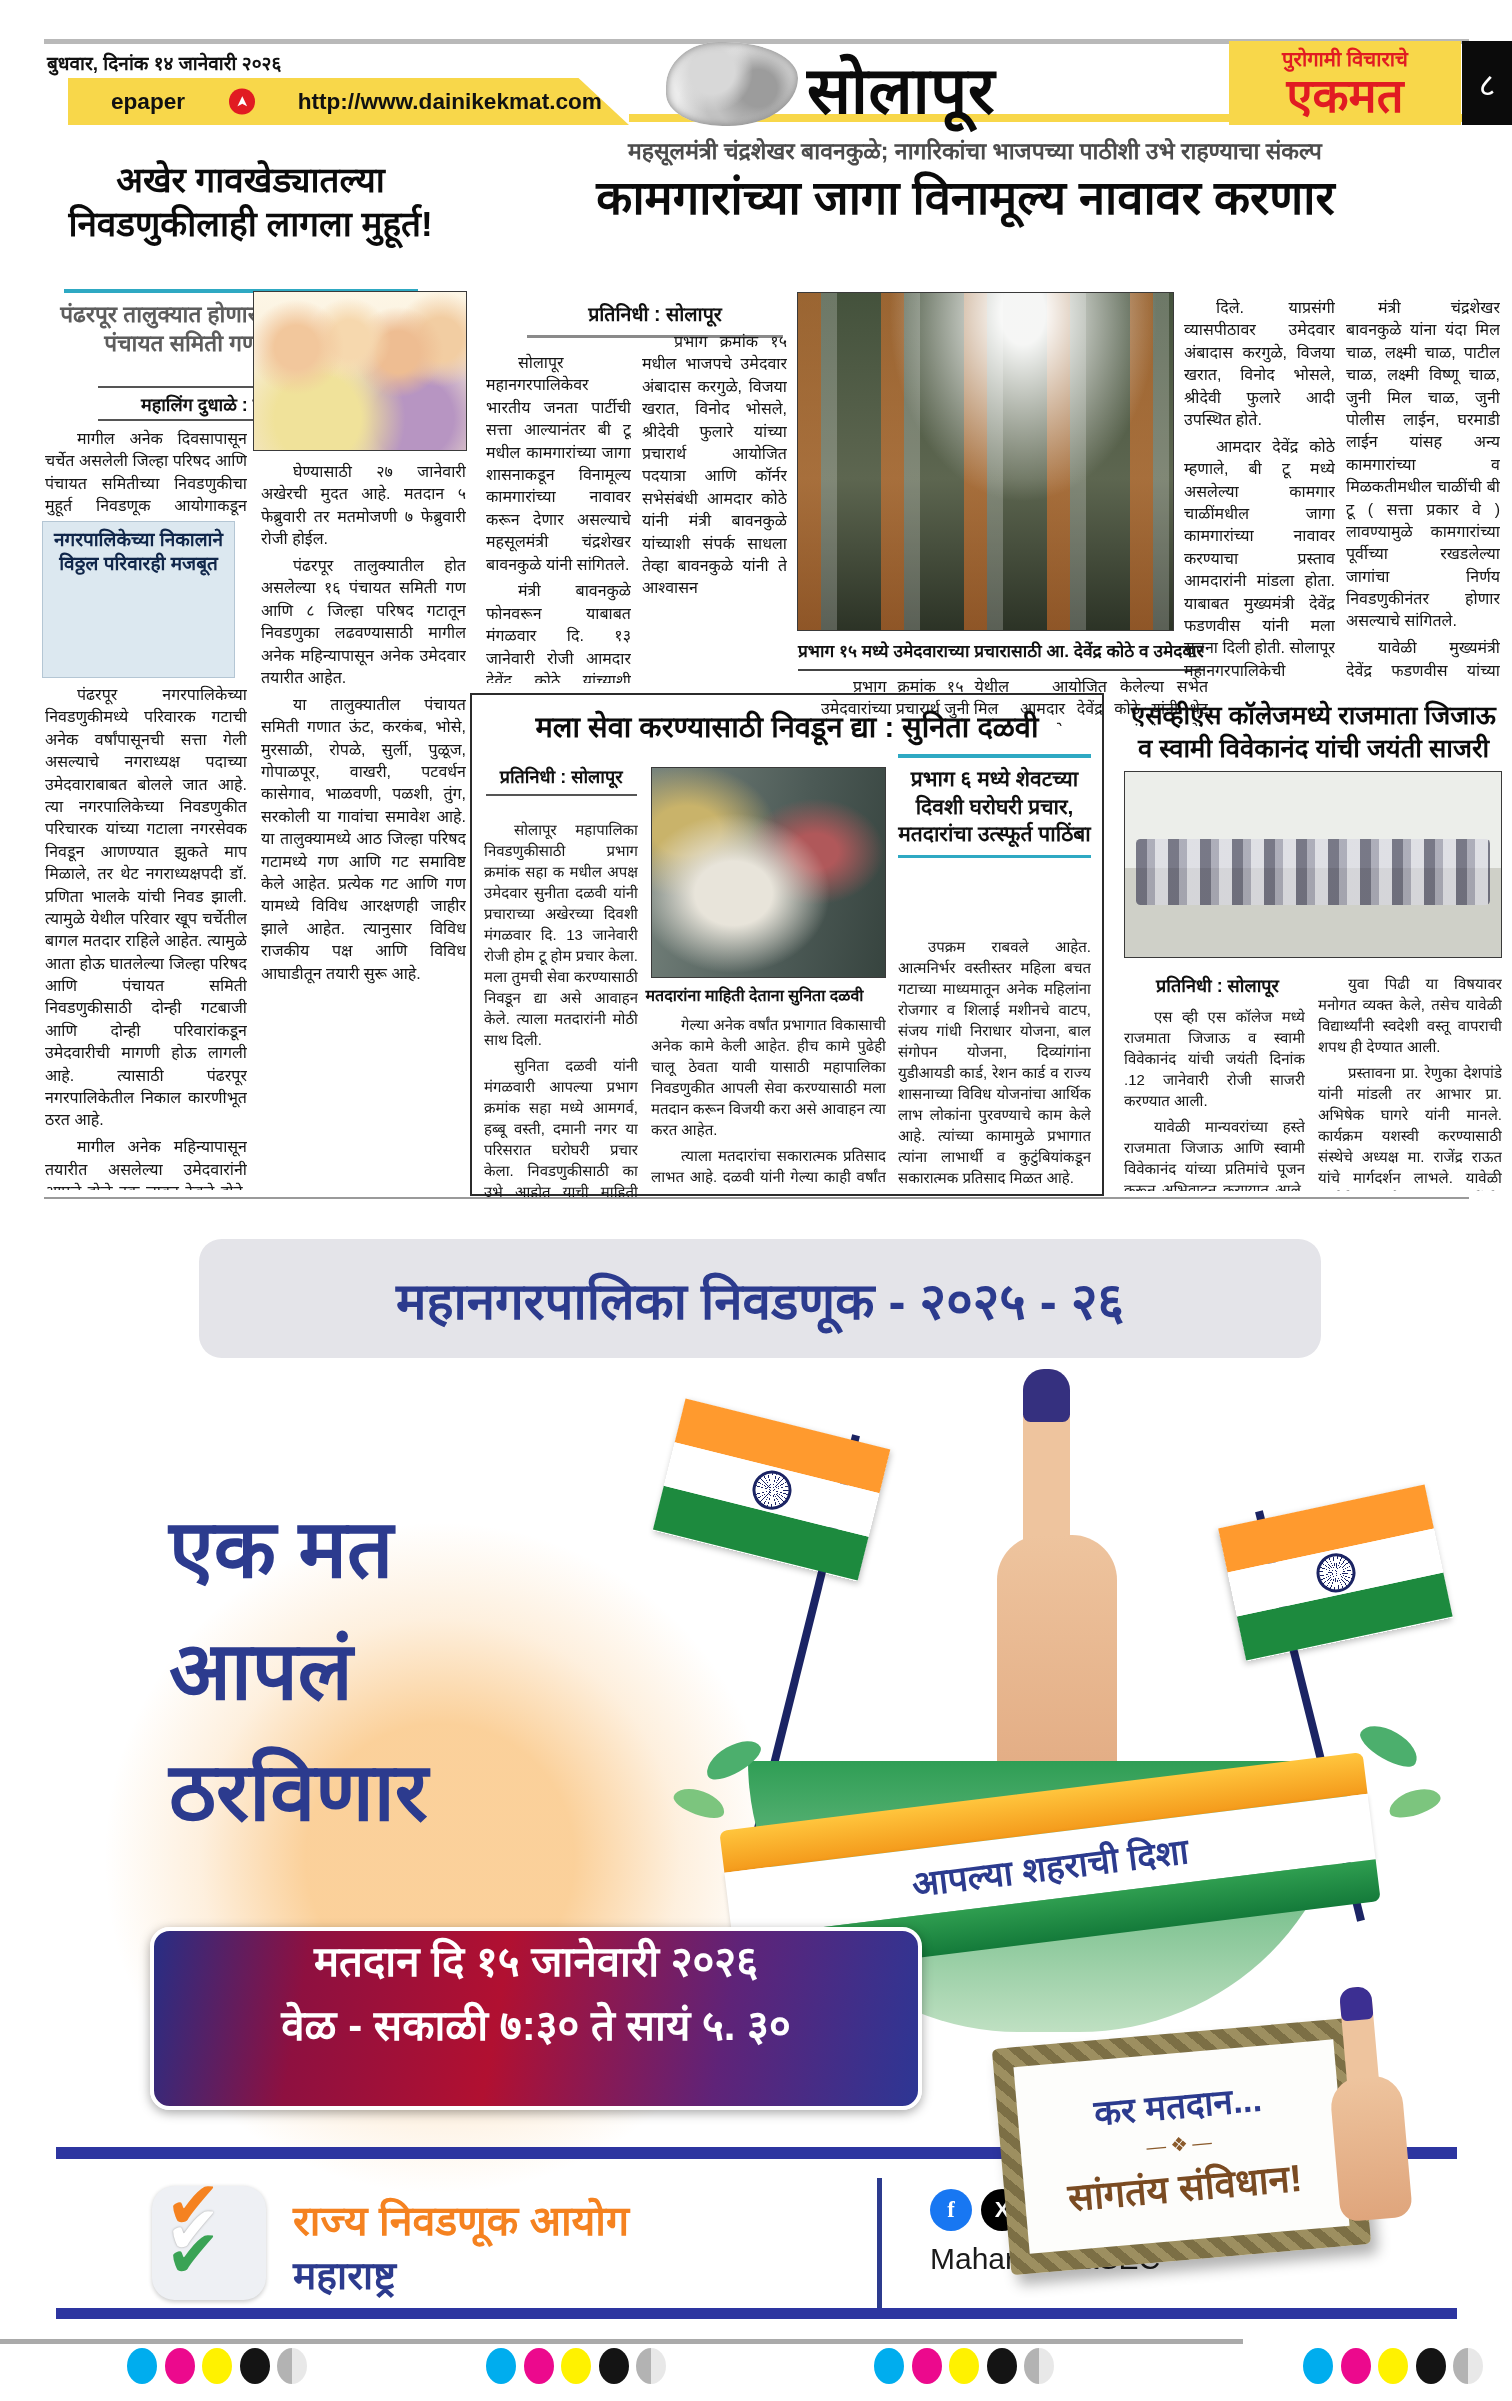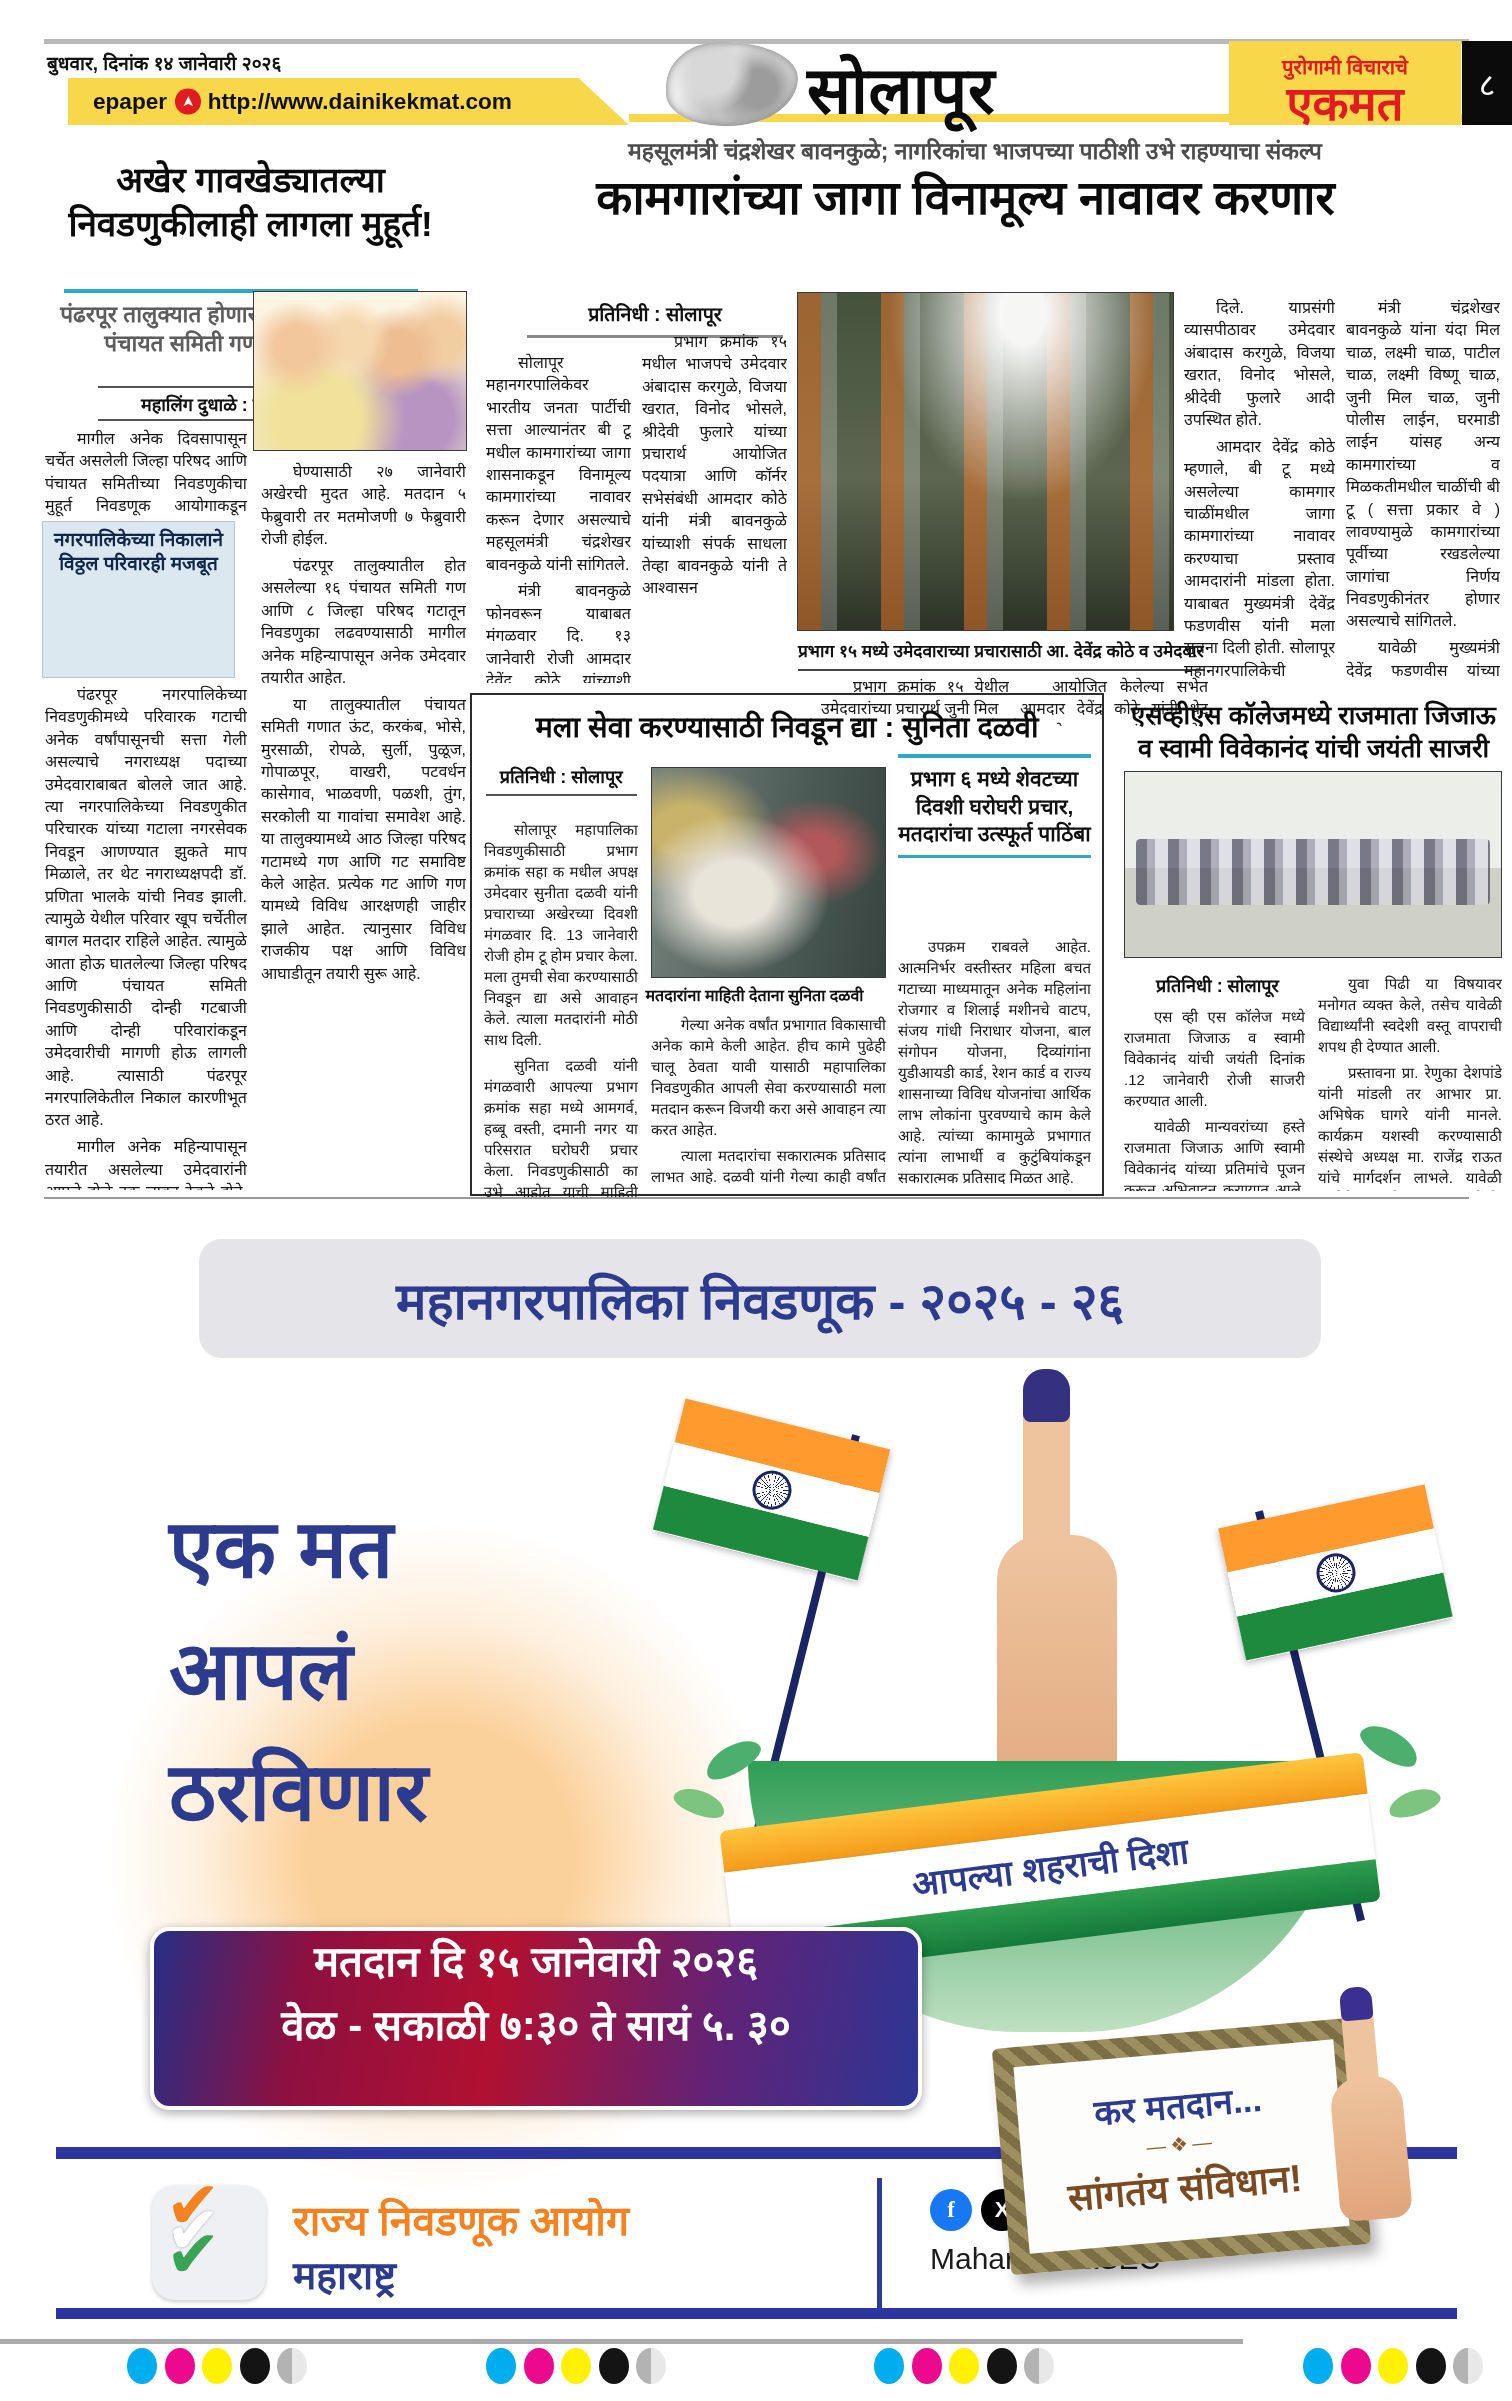--- a/index.html
+++ b/index.html
@@ -21,32 +21,32 @@
   .leaf{position:absolute;background:#4caf6d;border-radius:50% 50% 50% 50%/60% 60% 40% 40%;}
 </style>
 </head>
 <body>
 
 <div id="page">
 
   <div class="abs" style="left:44px;top:39px;width:1425px;height:4.5px;background:#b9b9b9;"></div>
   <div class="abs" style="left:47px;top:50px;font-size:19px;font-weight:bold;color:#111;">बुधवार, दिनांक १४ जानेवारी २०२६</div>
 
-  <div class="abs" style="left:68px;top:78px;width:561px;height:47px;background:#f8d74a;clip-path:polygon(0 0,91% 0,100% 100%,0 100%);display:flex;align-items:center;padding-left:25px;box-sizing:border-box;">
+  <div class="abs" style="left:68px;top:78px;width:561px;height:47px;background:#f8d74a;clip-path:polygon(0 0,91% 0,100% 100%,0 100%);display:flex;align-items:center;padding-left:43px;box-sizing:border-box;gap:36px;">
     <span style="font-size:22.6px;font-weight:bold;color:#111;">epaper</span>
     <span style="width:25.6px;height:25.6px;border-radius:50%;background:#e11b22;display:inline-flex;align-items:center;justify-content:center;margin:0 7.5px;color:#fff;font-size:15px;transform:rotate(-90deg);">➤</span>
     <span style="font-size:22.6px;font-weight:bold;color:#111;">http://www.dainikekmat.com</span>
   </div>
   <div class="abs" style="left:629px;top:114px;width:836px;height:7.5px;background:#f8d74a;"></div>
 
   <div class="abs" style="left:666px;top:42px;width:132px;height:84px;background:radial-gradient(circle at 35% 35%,#d8d8d8 0 22%,transparent 40%),radial-gradient(circle at 70% 55%,#9c9c9c 0 18%,transparent 45%),radial-gradient(circle at 45% 75%,#c2c2c2 0 20%,transparent 50%),#ececec;border-radius:42% 58% 55% 45%/55% 45% 60% 40%;box-shadow:inset 0 0 9px #777;"></div>
   <div class="abs" style="left:807px;top:44px;width:422px;font-size:65px;font-weight:900;color:#0a0a0a;letter-spacing:0.8px;">सोलापूर</div>
 
   <div class="abs" style="left:1229px;top:41px;width:232px;height:84px;background:#f8d74a;text-align:center;">
-    <div style="font-size:20.3px;font-weight:bold;color:#e11b22;margin-top:11px;">पुरोगामी विचाराचे</div>
+    <div style="font-size:20.3px;font-weight:bold;color:#e11b22;margin-top:3px;">पुरोगामी विचाराचे</div>
     <div style="font-size:47px;font-weight:900;color:#e11b22;line-height:1;">एकमत</div>
   </div>
   <div class="abs" style="left:1462px;top:41px;width:50px;height:84px;background:#0b0b0b;color:#fff;display:flex;align-items:center;justify-content:center;font-size:32px;">
     <span>८</span>
   </div>
 
   <div class="abs hl" style="left:463px;top:164px;width:1005px;font-size:47px;white-space:nowrap;overflow:hidden;">कामगारांच्या जागा विनामूल्य नावावर करणार</div>
   <div class="abs hl" style="left:482px;top:134px;width:986px;font-size:23px;color:#4c4c4c;">महसूलमंत्री चंद्रशेखर बावनकुळे; नागरिकांचा भाजपच्या पाठीशी उभे राहण्याचा संकल्प</div>
 
   <div class="abs byline" style="left:527px;top:300px;width:256px;font-size:19.6px;border-bottom:3px solid #8a8a8a;padding-bottom:7.5px;">प्रतिनिधी : सोलापूर</div>

